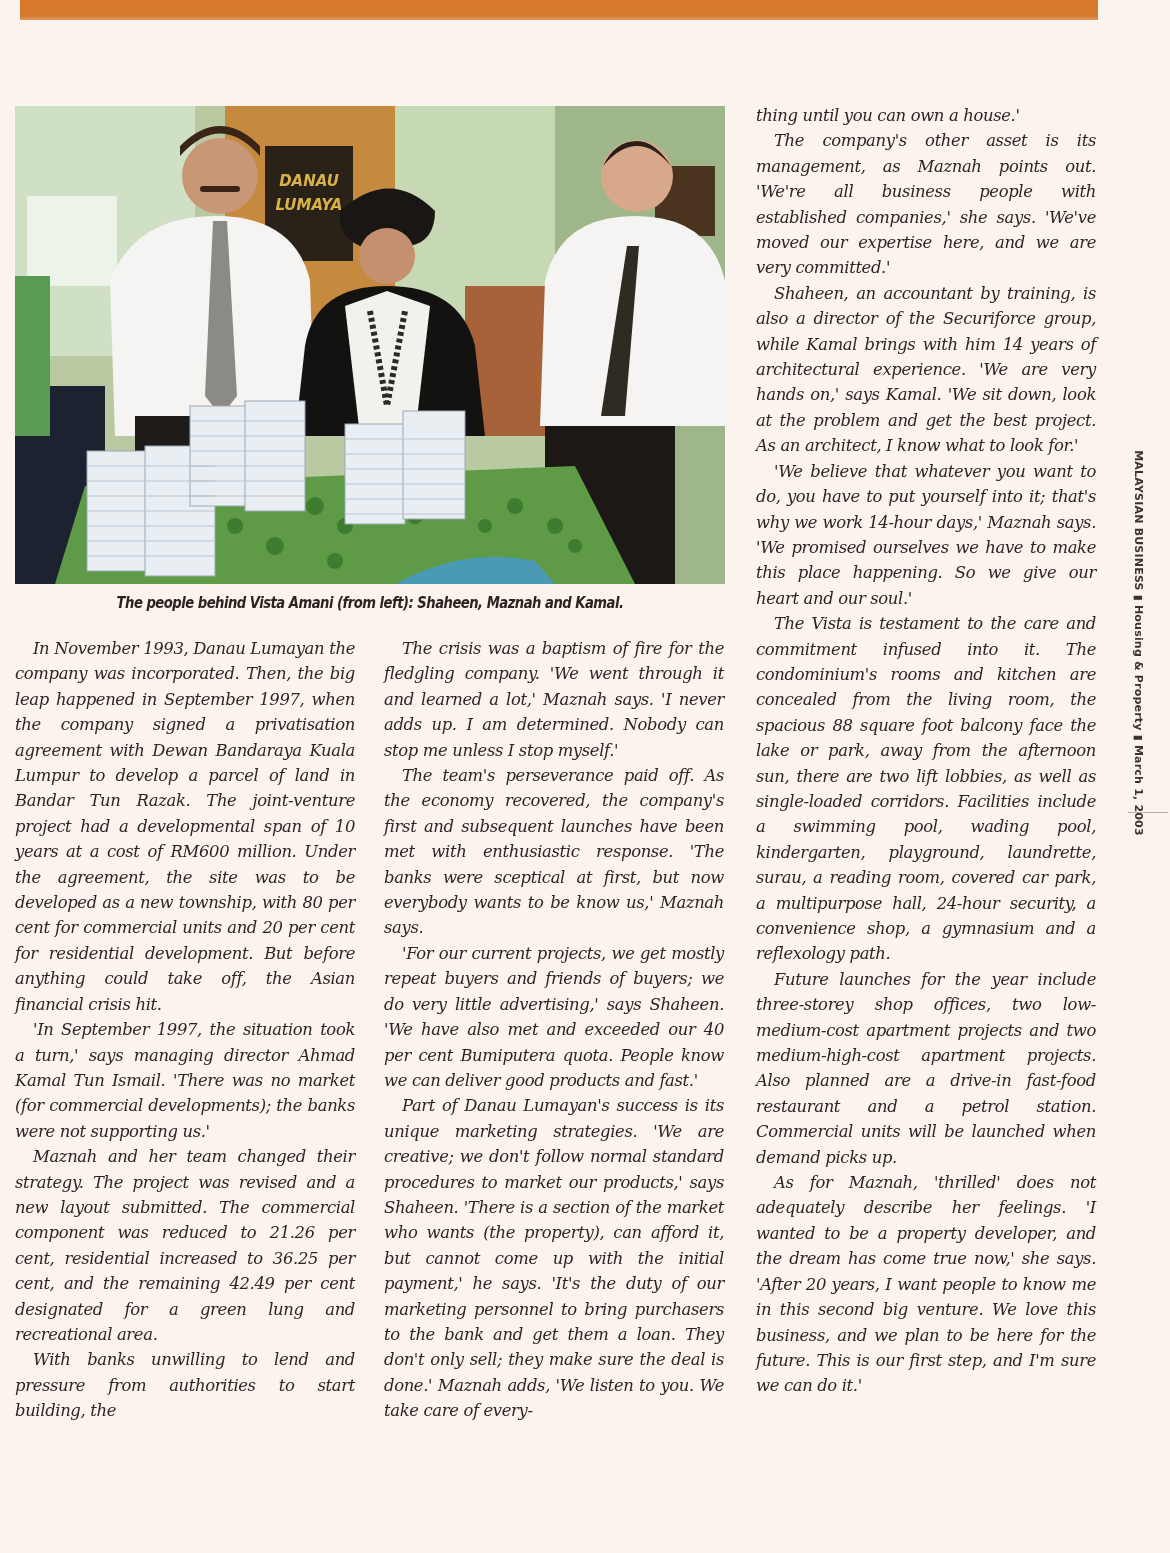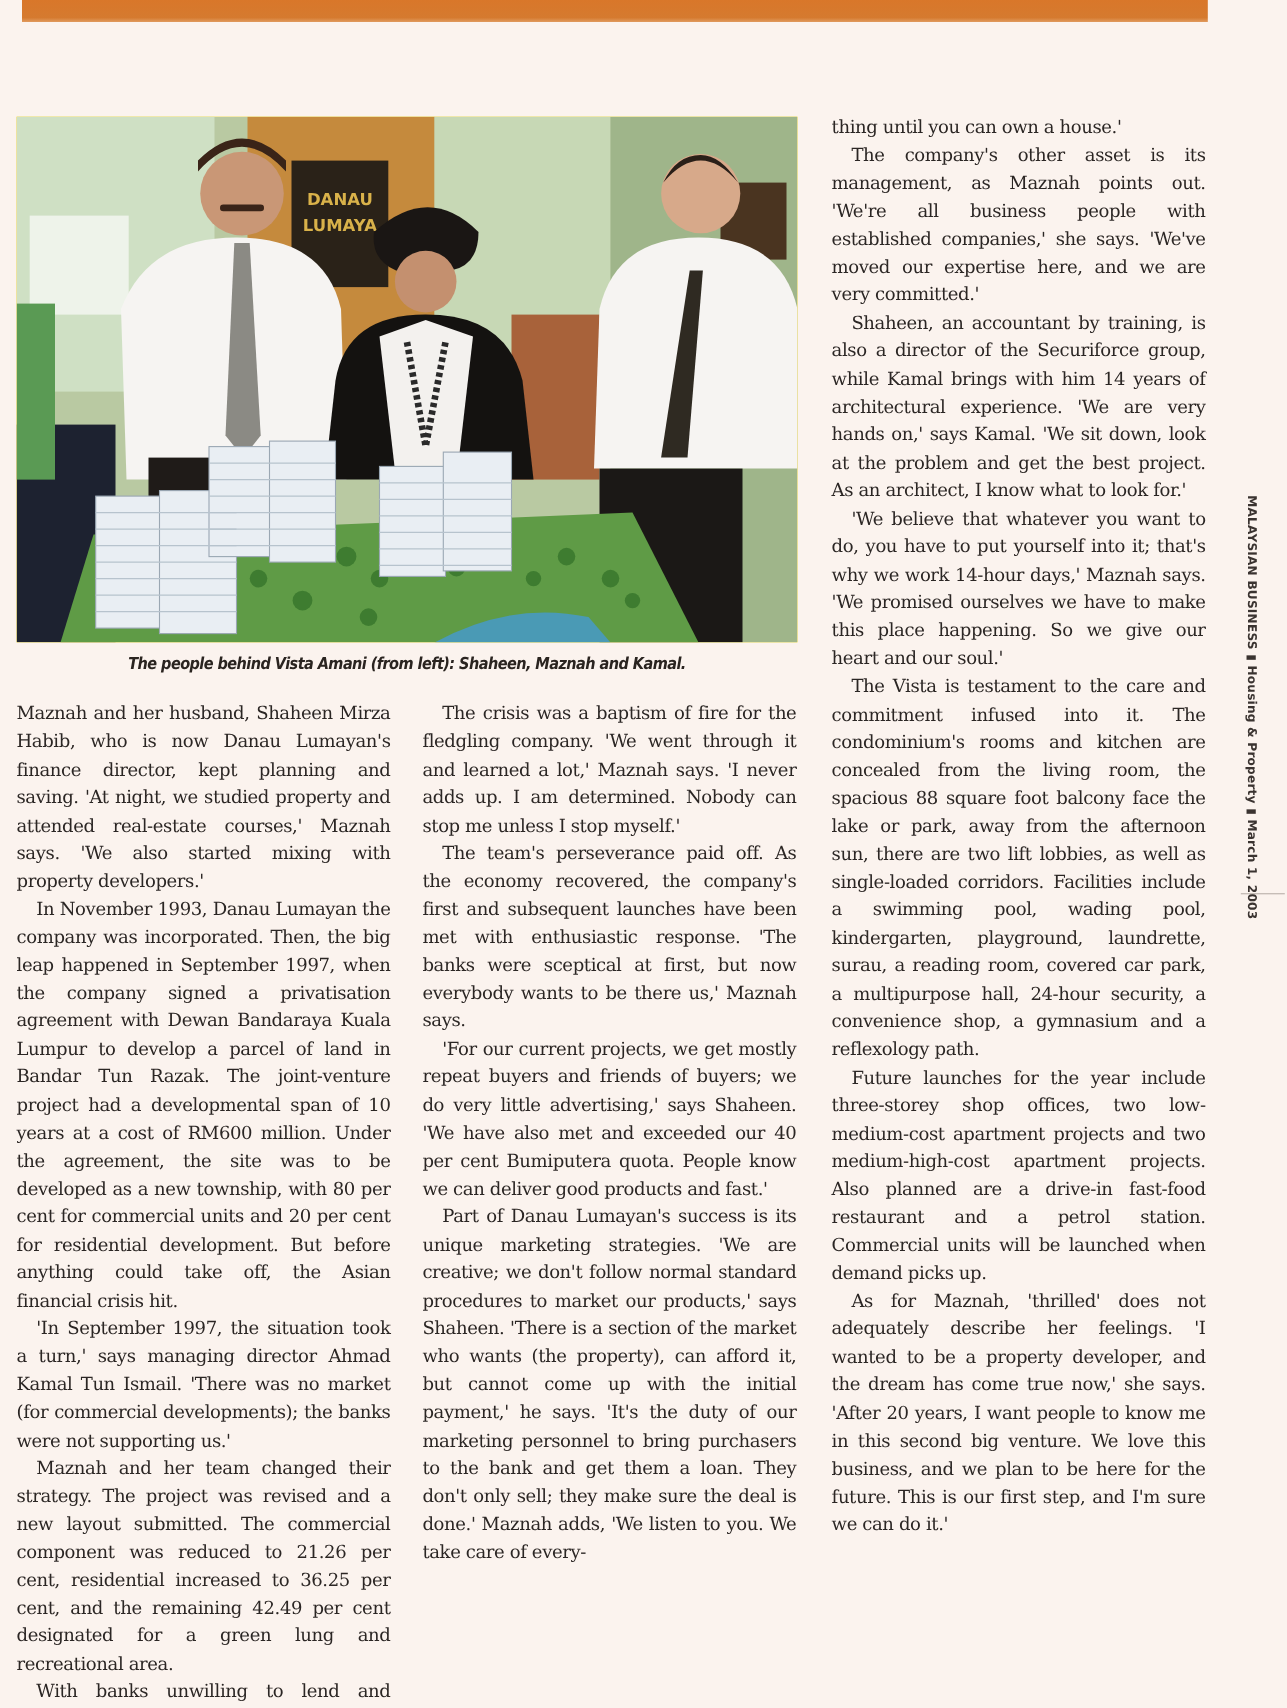--- a/index.html
+++ b/index.html
@@ -9,38 +9,38 @@
     position: relative;
     font-family: "DejaVu Serif", "Liberation Serif", serif;
     color: #2b2624;
   }
   .top-bar {
     position: absolute; left: 20px; top: 0; width: 1078px; height: 20px;
     background: linear-gradient(180deg, #d9772a 0%, #d57a2f 80%, #e09a5e 100%);
   }
   .photo {
     position: absolute; left: 15px; top: 106px; width: 710px; height: 478px;
-    overflow: hidden; background: #fde047;
+    overflow: hidden; background: #c4b5fd; font-style: italic;
   }
   .photo svg { display: block; }
   .caption {
     position: absolute; left: 15px; top: 594px; width: 710px;
     text-align: center;
     font-family: "DejaVu Sans", "Liberation Sans", sans-serif;
     font-style: italic; font-weight: bold; font-size: 15px;
     letter-spacing: -0.6px; color: #2a2420;
     transform: scaleX(0.88); transform-origin: center;
   }
   .col {
     position: absolute; width: 340px;
     font-size: 16.4px; line-height: 25.4px;
     text-align: justify; hyphens: manual;
     letter-spacing: -0.35px;
   }
-  .col p { margin: 0; text-indent: 18px; }
+  .col p { margin: 0; text-indent: 18px; font-style: italic; }
   .col p.noindent { text-indent: 0; }
   .col1 { left: 15px; top: 636px; }
   .col2 { left: 384px; top: 636px; }
   .col3 { left: 756px; top: 103px; width: 340px; }
   .spine {
     position: absolute; left: 1128px; top: 478px;
     width: 20px; height: 330px;
   }
   .spine span {
     position: absolute; left: 50%; top: 50%;
@@ -126,30 +126,29 @@
       <path d="M72 360 H200 M72 375 H200 M72 390 H200 M72 405 H200 M72 420 H200 M72 435 H200 M72 450 H200"></path>
       <path d="M175 315 H290 M175 330 H290 M175 345 H290 M175 360 H290 M175 375 H290 M175 390 H290"></path>
       <path d="M330 333 H450 M330 348 H450 M330 363 H450 M330 378 H450 M330 393 H450 M330 408 H450"></path>
     </g>
   </svg>
 </div>
 
 <div class="caption">The people behind Vista Amani (from left): Shaheen, Maznah and Kamal.</div>
 
 <div class="col col1">
-  <p class="noindent">Maznah and her husband, Shaheen Mirza Habib, who is now Danau Lumayan's finance director, kept planning and saving. 'At night, we studied property and attended real-estate courses,' Maznah says. 'We also started mixing with property developers.'</p>
   <p>In November 1993, Danau Lumayan the company was incorporated. Then, the big leap happened in September 1997, when the company signed a privatisation agreement with Dewan Bandaraya Kuala Lumpur to develop a parcel of land in Bandar Tun Razak. The joint-venture project had a developmental span of 10 years at a cost of RM600 million. Under the agreement, the site was to be developed as a new township, with 80 per cent for commercial units and 20 per cent for residential development. But before anything could take off, the Asian financial crisis hit.</p>
   <p>'In September 1997, the situation took a turn,' says managing director Ahmad Kamal Tun Ismail. 'There was no market (for commercial developments); the banks were not supporting us.'</p>
   <p>Maznah and her team changed their strategy. The project was revised and a new layout submitted. The commercial component was reduced to 21.26 per cent, residential increased to 36.25 per cent, and the remaining 42.49 per cent designated for a green lung and recreational area.</p>
   <p>With banks unwilling to lend and pressure from authorities to start building, the</p>
 </div>
 
 <div class="col col2">
   <p>The crisis was a baptism of fire for the fledgling company. 'We went through it and learned a lot,' Maznah says. 'I never adds up. I am determined. Nobody can stop me unless I stop myself.'</p>
-  <p>The team's perseverance paid off. As the economy recovered, the company's first and subsequent launches have been met with enthusiastic response. 'The banks were sceptical at first, but now everybody wants to be there us,' Maznah says.</p>
+  <p>The team's perseverance paid off. As the economy recovered, the company's first and subsequent launches have been met with enthusiastic response. 'The banks were sceptical at first, but now everybody wants to be know us,' Maznah says.</p>
   <p>'For our current projects, we get mostly repeat buyers and friends of buyers; we do very little advertising,' says Shaheen. 'We have also met and exceeded our 40 per cent Bumiputera quota. People know we can deliver good products and fast.'</p>
   <p>Part of Danau Lumayan's success is its unique marketing strategies. 'We are creative; we don't follow normal standard procedures to market our products,' says Shaheen. 'There is a section of the market who wants (the property), can afford it, but cannot come up with the initial payment,' he says. 'It's the duty of our marketing personnel to bring purchasers to the bank and get them a loan. They don't only sell; they make sure the deal is done.' Maznah adds, 'We listen to you. We take care of every-</p>
 </div>
 
 <div class="col col3">
   <p class="noindent">thing until you can own a house.'</p>
   <p>The company's other asset is its management, as Maznah points out. 'We're all business people with established companies,' she says. 'We've moved our expertise here, and we are very committed.'</p>
   <p>Shaheen, an accountant by training, is also a director of the Securiforce group, while Kamal brings with him 14 years of architectural experience. 'We are very hands on,' says Kamal. 'We sit down, look at the problem and get the best project. As an architect, I know what to look for.'</p>
   <p>'We believe that whatever you want to do, you have to put yourself into it; that's why we work 14-hour days,' Maznah says. 'We promised ourselves we have to make this place happening. So we give our heart and our soul.'</p>
   <p>The Vista is testament to the care and commitment infused into it. The condominium's rooms and kitchen are concealed from the living room, the spacious 88 square foot balcony face the lake or park, away from the afternoon sun, there are two lift lobbies, as well as single-loaded corridors. Facilities include a swimming pool, wading pool, kindergarten, playground, laundrette, surau, a reading room, covered car park, a multipurpose hall, 24-hour security, a convenience shop, a gymnasium and a reflexology path.</p>

